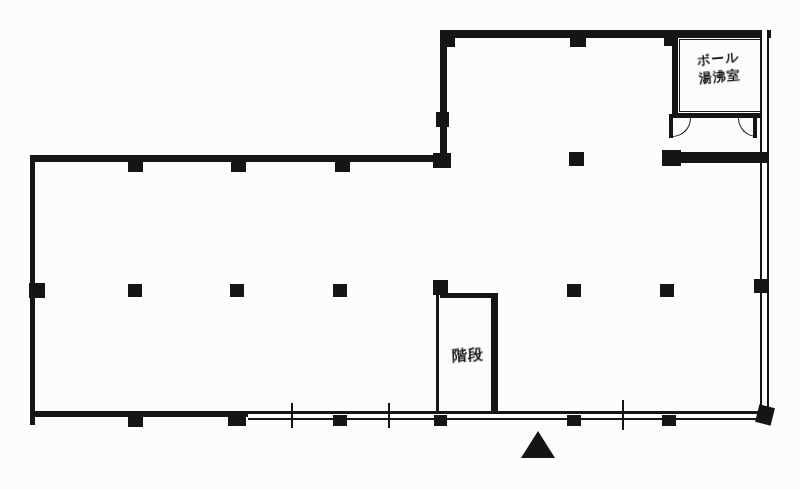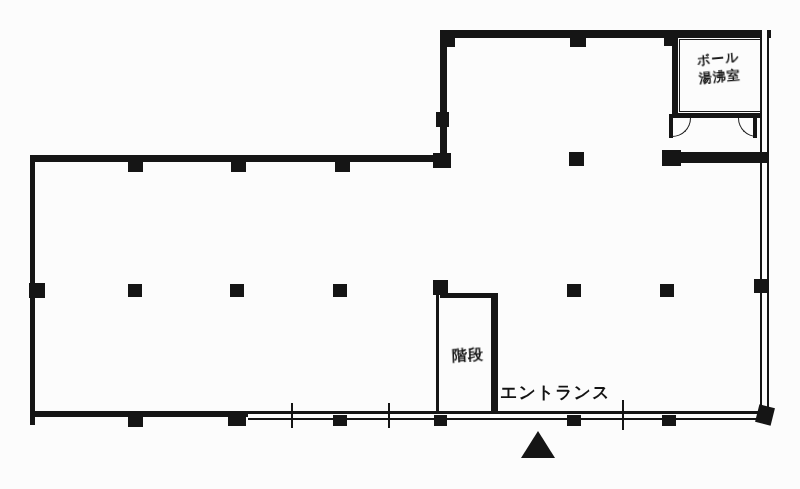--- a/index.html
+++ b/index.html
@@ -91,17 +91,16 @@
   <div class="col" style="left:434px;top:415px;width:13px;height:11px;"></div>
   <div class="col" style="left:567px;top:415px;width:14px;height:11px;"></div>
   <div class="col" style="left:662px;top:415px;width:14px;height:11px;"></div>
   <div class="blob"></div>
 
   <div class="lbl lbl-room">
     <div>ボール</div>
     <div>湯沸室</div>
   </div>
   <div class="lbl lbl-stairs">階段</div>
-  <div class="lbl lbl-entrance">エントランス</div>
 
   <div class="tri"></div>
 
 </div>
 
 </body></html>

